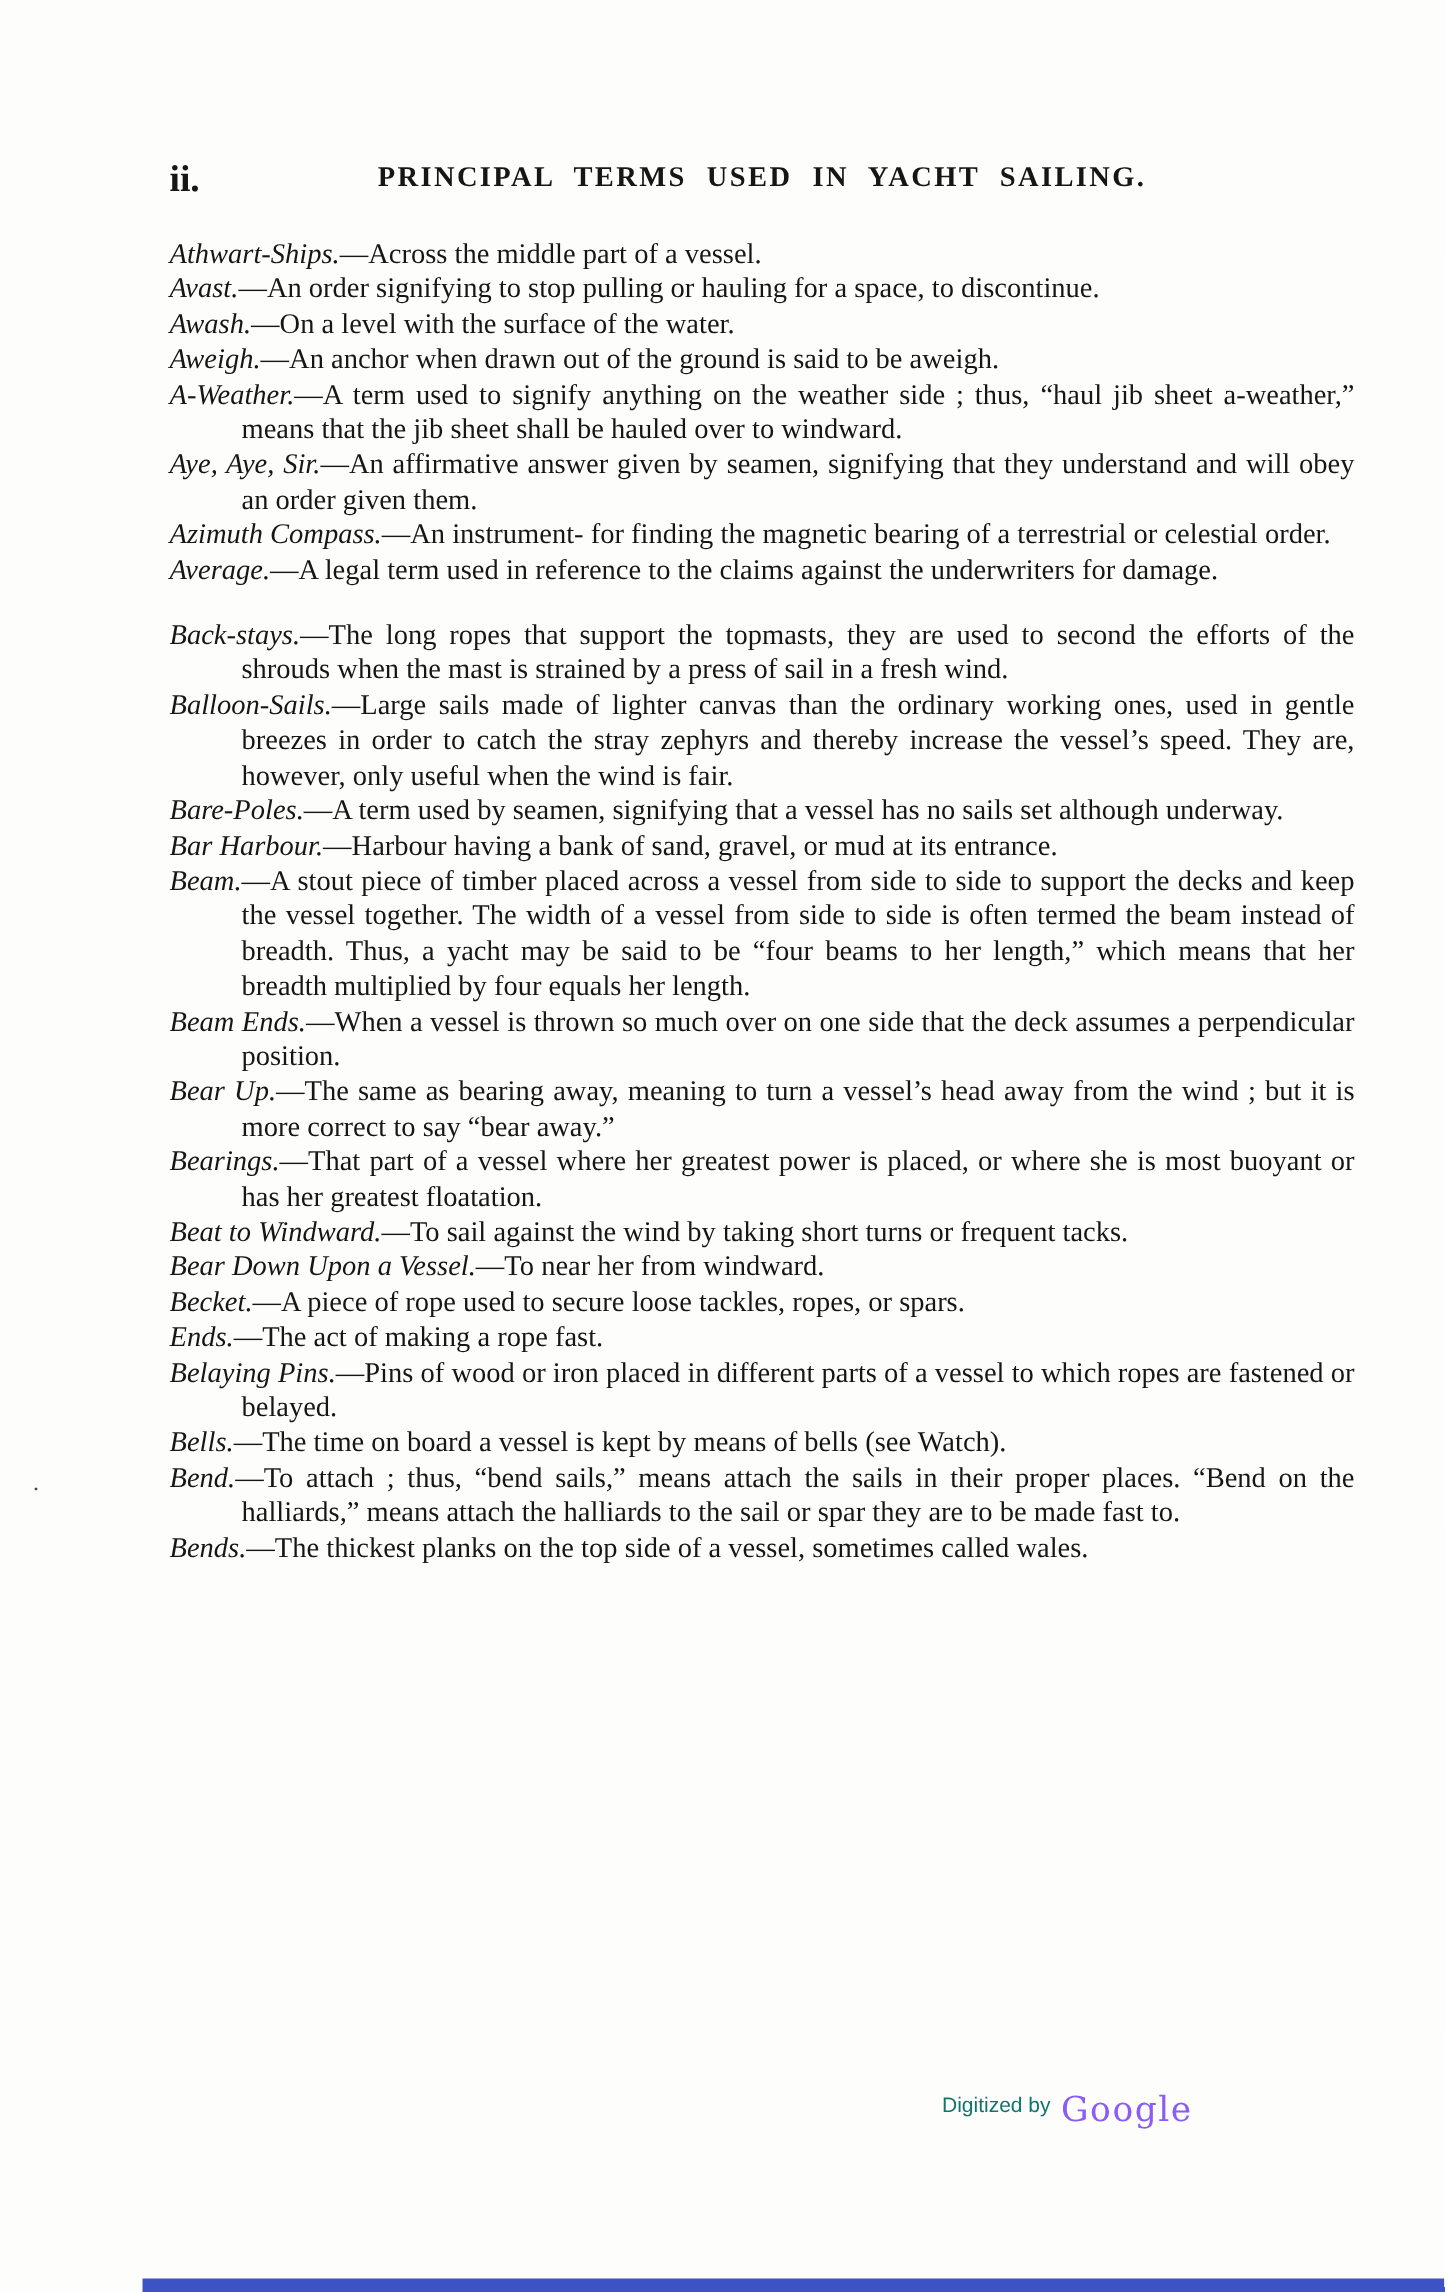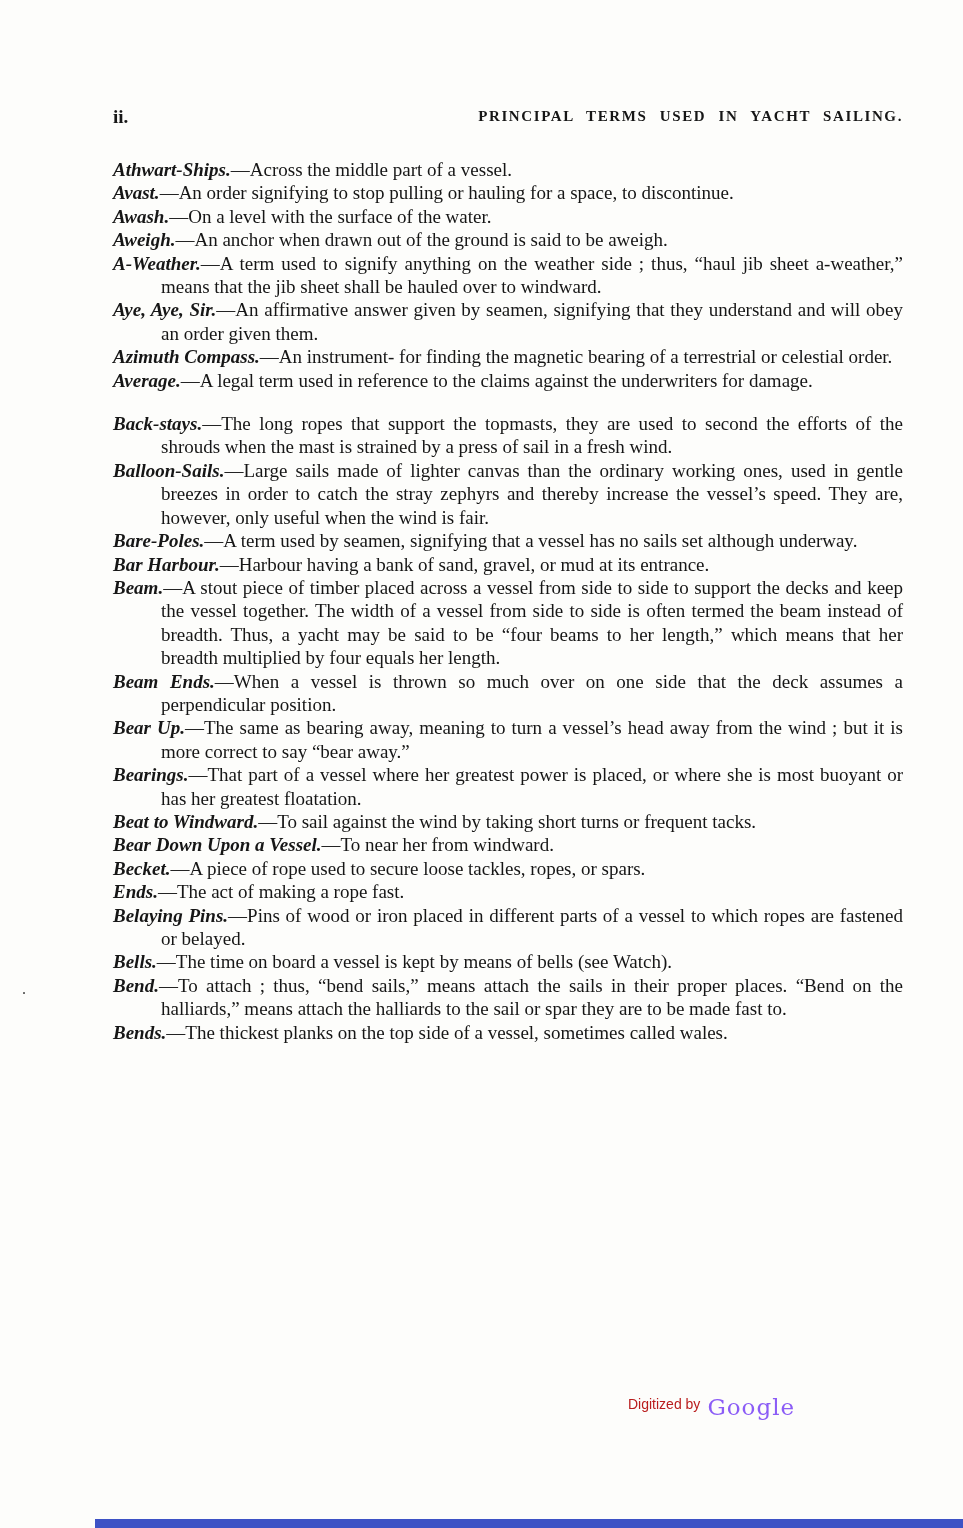--- a/index.html
+++ b/index.html
@@ -20,48 +20,48 @@
     position: absolute;
     top: 106px;
     left: 113px;
     width: 790px;
     height: 24px;
   }
   .pagenum {
     position: absolute;
     left: 0;
     top: 0;
-    font-size: 19px;
+    font-size: 25px;
     font-weight: bold;
   }
   .running-title {
     display: block;
-    text-align: right;
-    font-size: 15px;
+    text-align: center;
+    font-size: 19px;
     font-weight: bold;
     letter-spacing: 1.6px;
     word-spacing: 7px;
     padding-top: 2px;
   }
   .content {
     position: absolute;
     top: 158px;
     left: 113px;
     width: 790px;
   }
   .entry {
     margin: 0;
     padding-left: 48px;
     text-indent: -48px;
     text-align: justify;
     font-size: 19px;
     line-height: 23.4px;
   }
   .term {
-    font-weight: bold;
+    font-weight: normal;
     font-style: italic;
   }
   .section-b {
     margin-top: 20px;
   }
   .artifact-dot {
     position: absolute;
     left: 22px;
     top: 980px;
     font-size: 16px;
@@ -69,21 +69,21 @@
   }
   .footer {
     position: absolute;
     top: 1394px;
     left: 628px;
     white-space: nowrap;
   }
   .digitized-by {
     font-family: "Liberation Sans", sans-serif;
     font-size: 14px;
-    color: #b91c1c;
+    color: #0f766e;
     margin-right: 7px;
     vertical-align: 6px;
   }
   .google-logo {
     font-family: "DejaVu Serif", serif;
     font-size: 23px;
     color: #8b5cf6;
     letter-spacing: 1px;
   }
   .bottom-bar {

